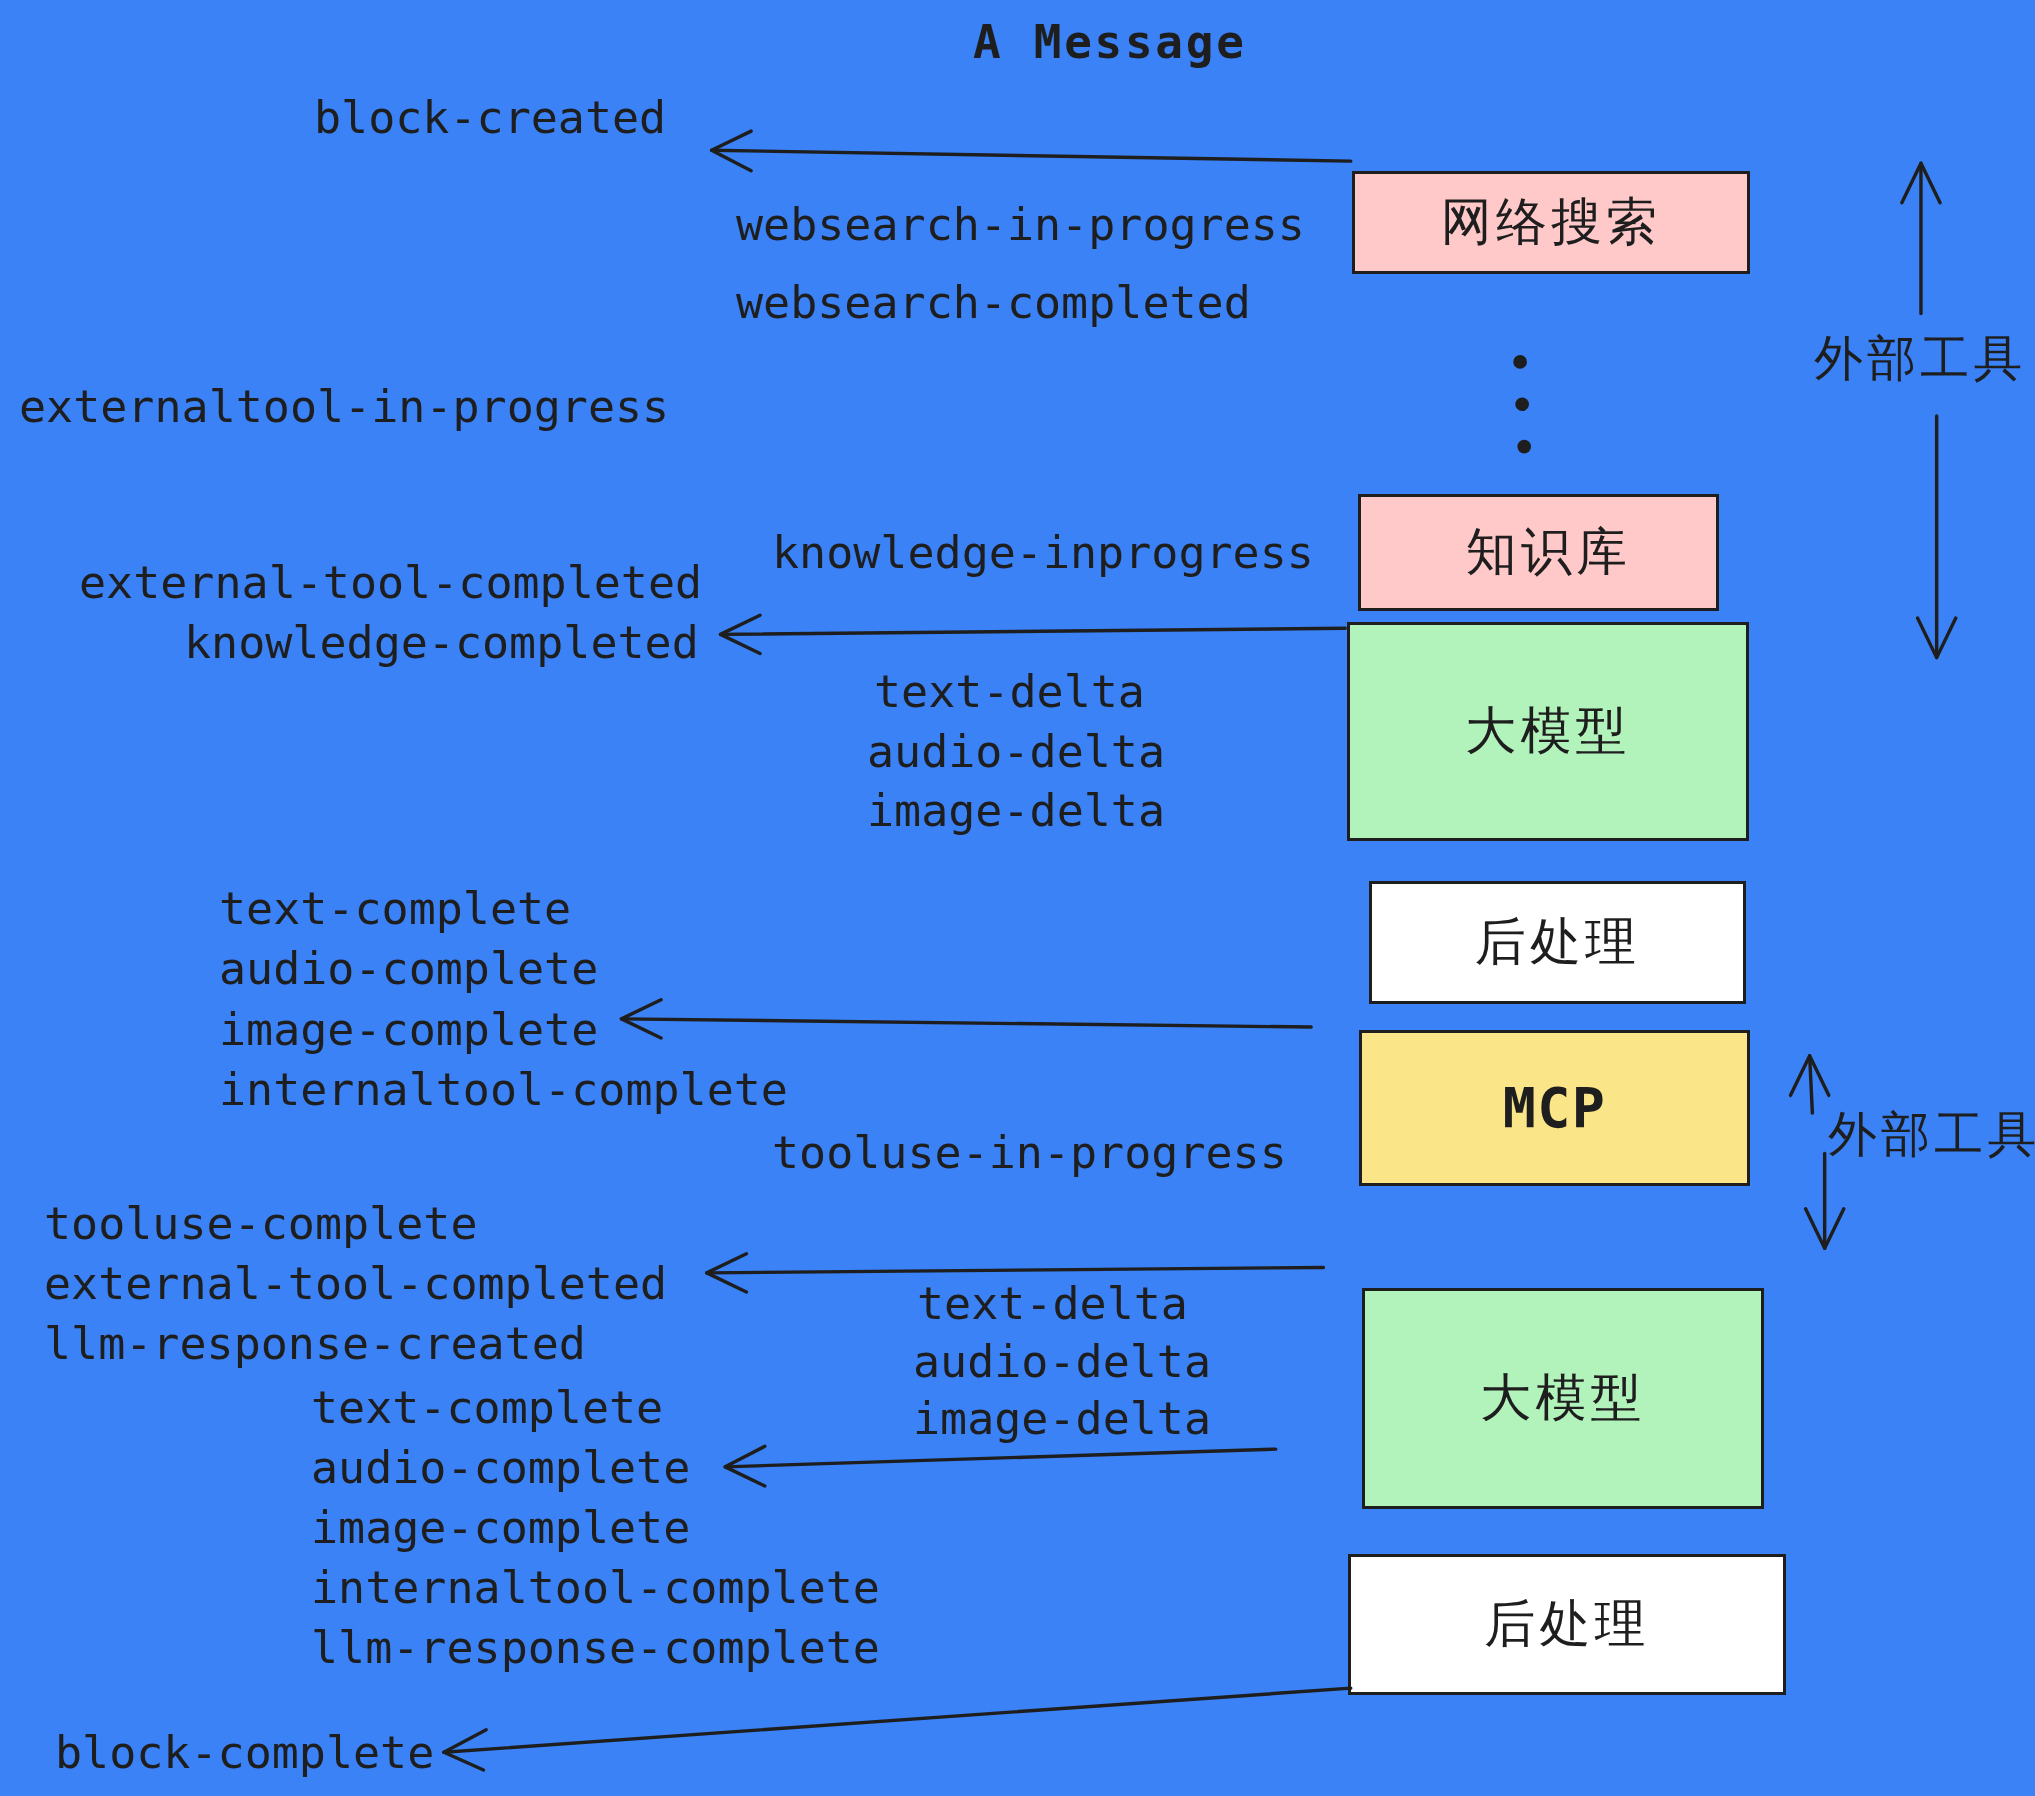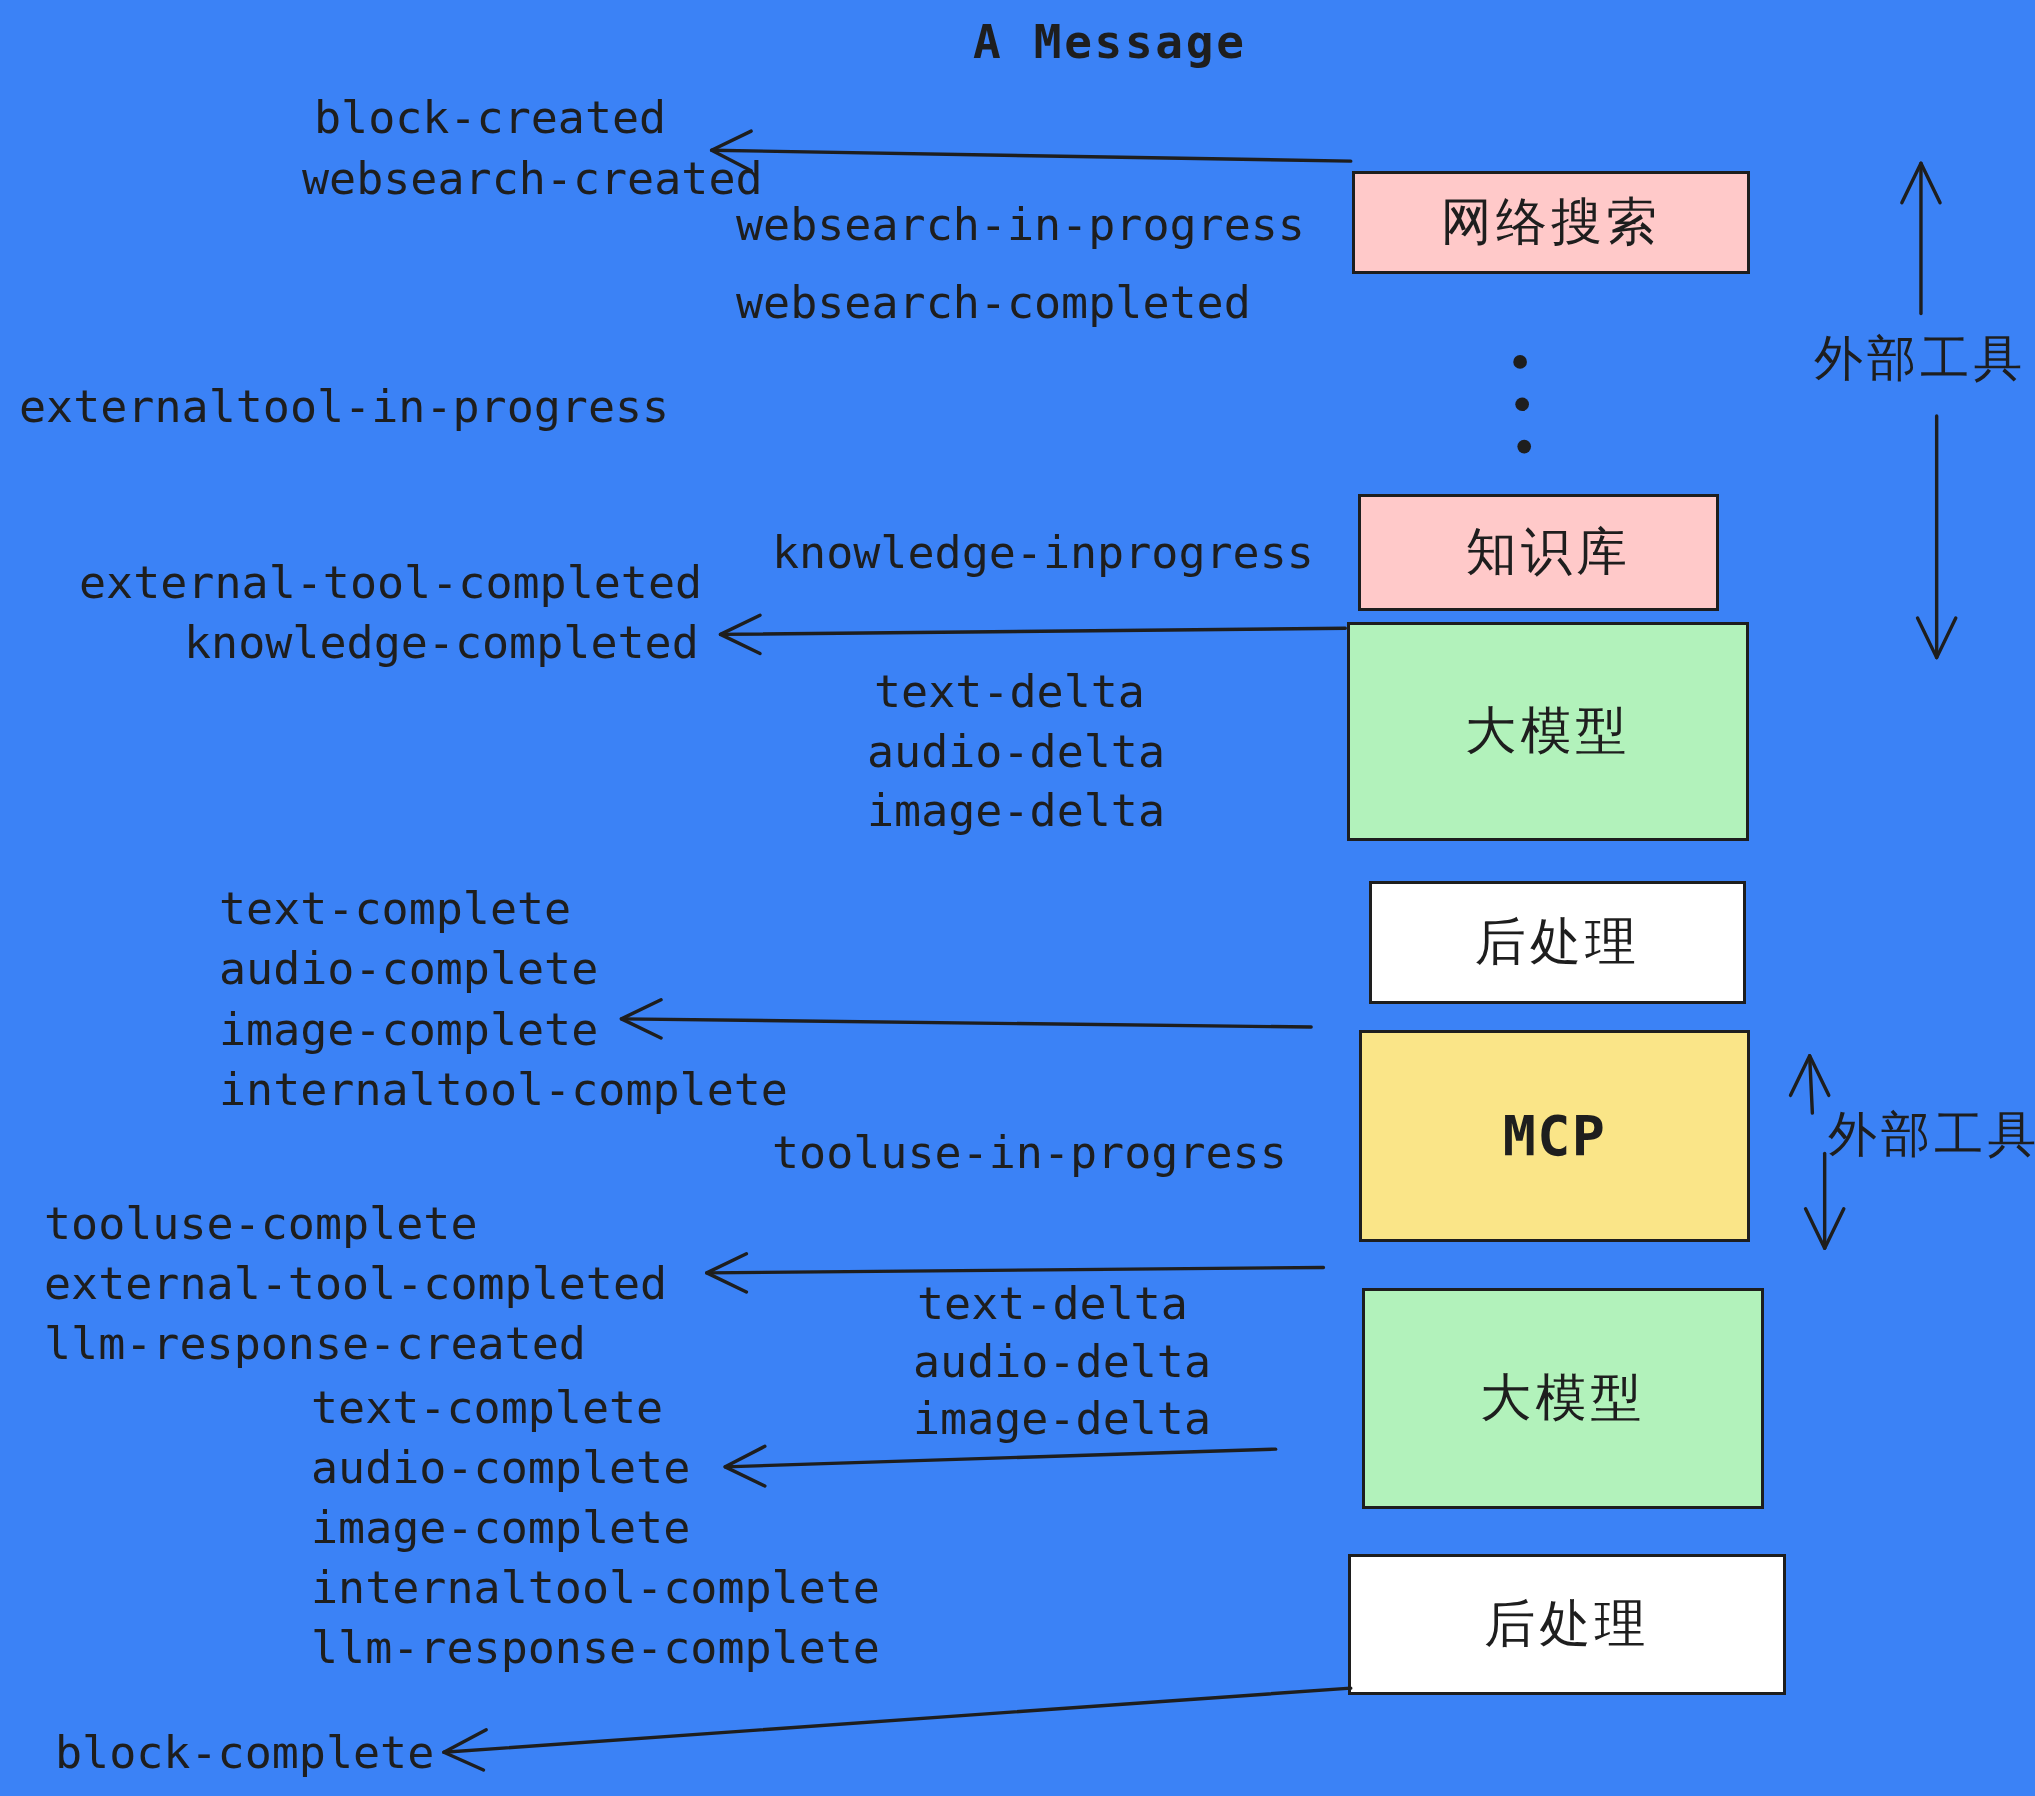--- a/index.html
+++ b/index.html
@@ -36,21 +36,20 @@
   }
 </style>
 </head>
 <body>
 
 <div id="stage">
 
   <div class="title" style="left:973px;top:42px;">A Message</div>
 
   <div class="evt" style="left:314px;top:117px;">block-created</div>
-  <div class="evt" style="left:302px;top:178px;">websearch-created</div>
   <div class="evt" style="left:736px;top:224px;">websearch-in-progress</div>
   <div class="evt" style="left:736px;top:302px;">websearch-completed</div>
   <div class="evt" style="left:772px;top:552px;">knowledge-inprogress</div>
   <div class="evt" style="left:19px;top:406px;">externaltool-in-progress</div>
   <div class="evt" style="left:79px;top:582px;">external-tool-completed</div>
   <div class="evt" style="left:184px;top:642px;">knowledge-completed</div>
   <div class="evt" style="left:874px;top:691px;">text-delta</div>
   <div class="evt" style="left:867px;top:751px;">audio-delta</div>
   <div class="evt" style="left:867px;top:810px;">image-delta</div>
   <div class="evt" style="left:219px;top:908px;">text-complete</div>
@@ -76,21 +75,21 @@
     </div>
   <div class="box pink" style="left:1358px;top:494px;width:361px;height:117px;padding-left:20px;">
       <span>知识库</span>
     </div>
   <div class="box green" style="left:1347px;top:622px;width:402px;height:219px;">
       <span>大模型</span>
     </div>
   <div class="box white" style="left:1369px;top:881px;width:377px;height:123px;">
       <span>后处理</span>
     </div>
-  <div class="box yellow latin" style="left:1359px;top:1030px;width:391px;height:212px;">
+  <div class="box yellow latin" style="left:1359px;top:1030px;width:391px;height:156px;">
       <span>MCP</span>
     </div>
   <div class="box green" style="left:1362px;top:1288px;width:402px;height:221px;">
       <span>大模型</span>
     </div>
   <div class="box white" style="left:1348px;top:1554px;width:438px;height:141px;">
       <span>后处理</span>
     </div>
 
   <div class="side-label" style="left:1814px;top:359px;">外部工具</div>

